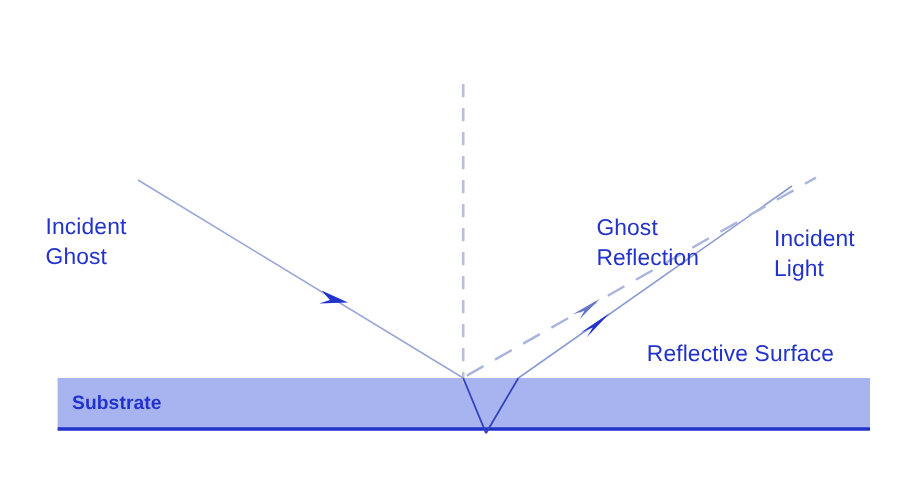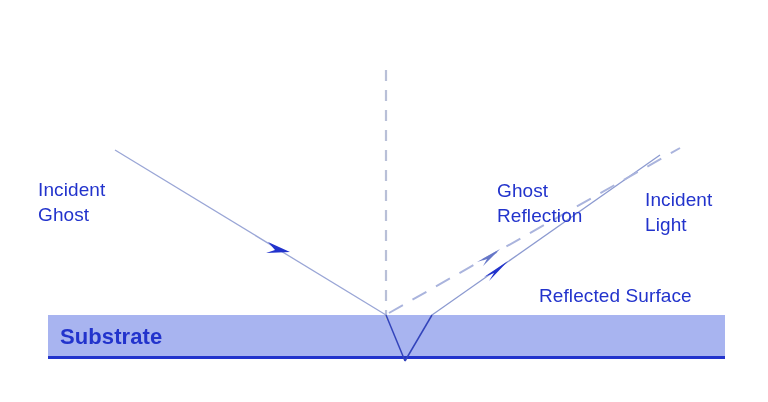--- a/index.html
+++ b/index.html
@@ -52,21 +52,21 @@
     top: 187px;
   }
   #label-reflective-surface {
     left: 539px;
     top: 283px;
   }
   #label-substrate {
     left: 60px;
     top: 324px;
     font-weight: bold;
-    font-size: 22px;
+    font-size: 16px;
   }
 </style>
 </head>
 <body>
 
 <div id="diagram-root">
 
   <svg id="diagram-svg" viewBox="0 0 768 402" xmlns="http://www.w3.org/2000/svg">
 
     <rect x="48" y="315" width="677" height="42" fill="#a8b4f0" stroke="none"></rect>
@@ -95,17 +95,17 @@
 
   <div class="lbl" id="label-incident-light">Incident
 Ghost</div>
 
   <div class="lbl" id="label-ghost-reflection">Ghost
 Reflection</div>
 
   <div class="lbl" id="label-reflected-light">Incident
 Light</div>
 
-  <div class="lbl" id="label-reflective-surface">Reflected Surface</div>
+  <div class="lbl" id="label-reflective-surface">Reflective Surface</div>
 
   <div class="lbl" id="label-substrate">Substrate</div>
 
 </div>
 
 </body></html>

